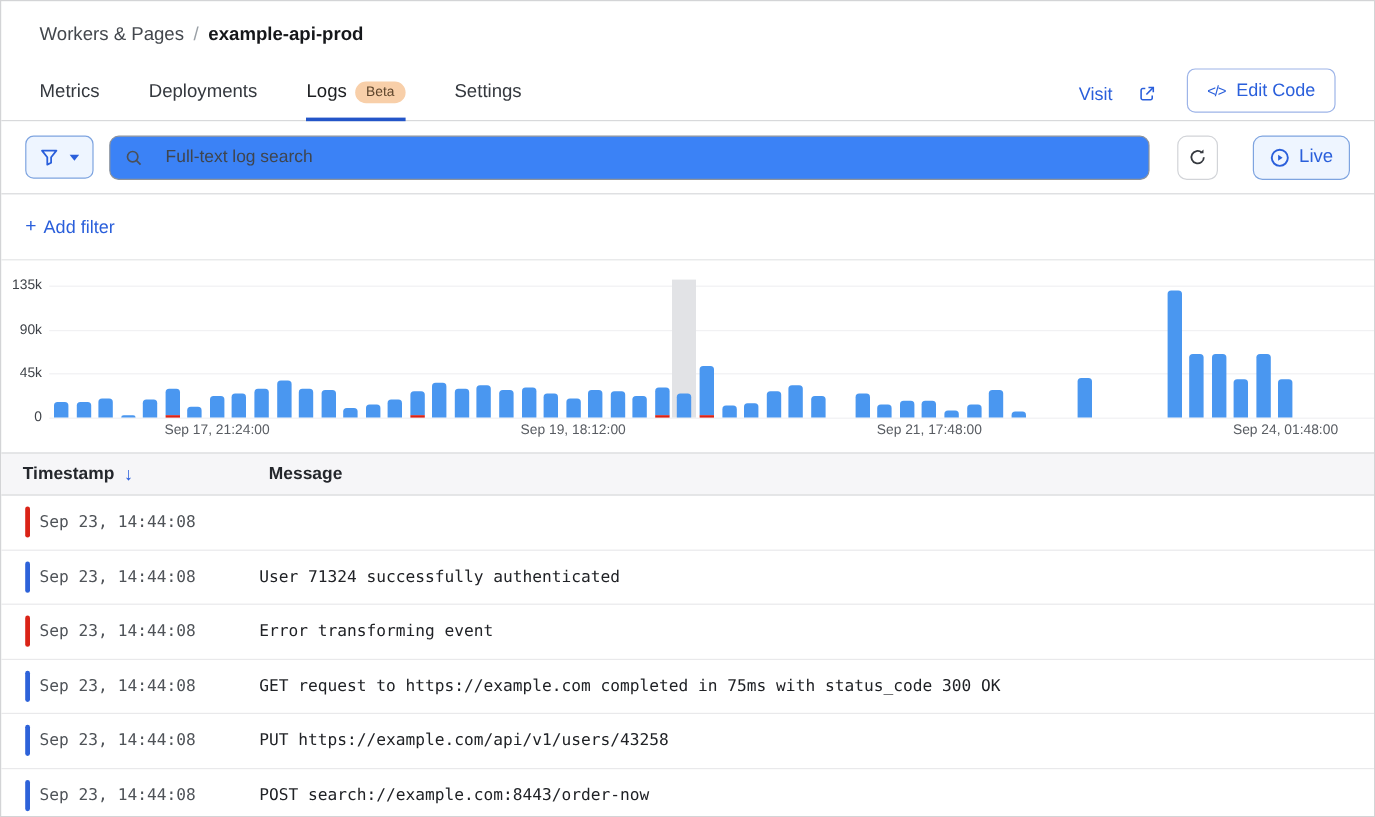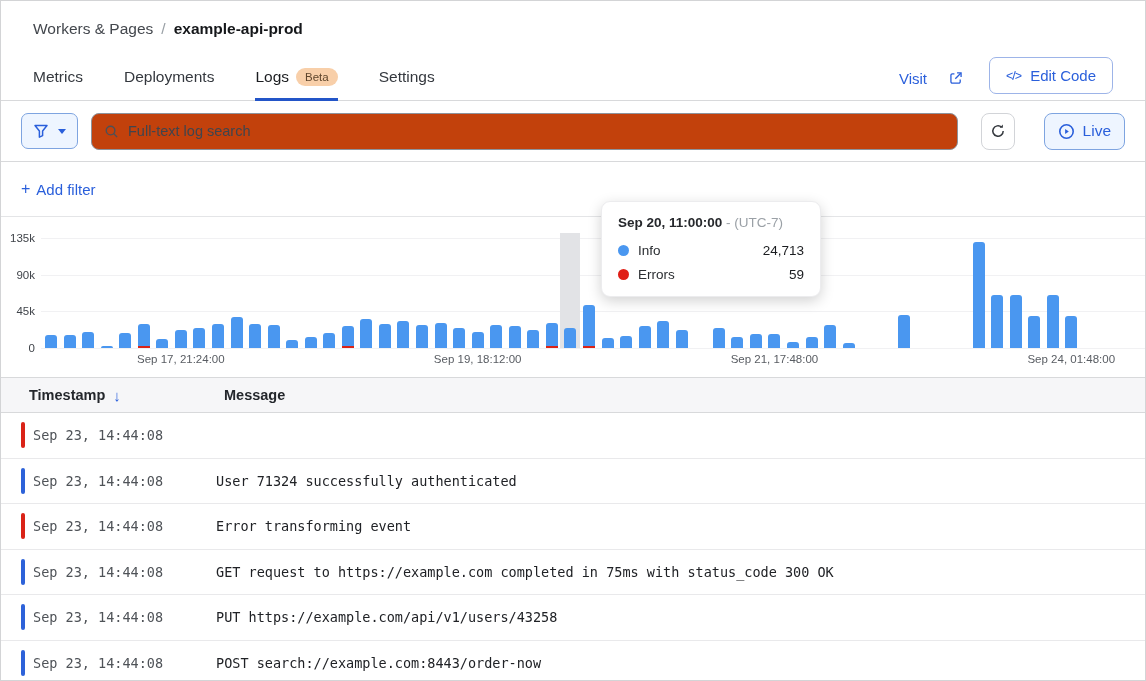--- a/index.html
+++ b/index.html
@@ -35,22 +35,22 @@
 
   
   .filterbar { display:flex; align-items:center; padding:0 20px; height:61px;
          border-bottom:1px solid #d8d9db; }
   .btn-filter { display:flex; align-items:center; gap:9px; height:36px; padding:0 11px;
          border:1px solid #7ea4e0; border-radius:7px; background:#eef5ff; cursor:pointer; }
   .caret { width:0; height:0; border-left:4.5px solid transparent;
          border-right:4.5px solid transparent; border-top:5.5px solid currentColor; }
   .caret.blue { color:var(--accent); }
   .caret.dark { color:#41454b; }
-  .searchbox { flex:1; display:flex; align-items:center; gap:9px; height:37px;
-         margin:0 13px; padding:0 12px; border:1px solid #8d939c; border-radius:8px; background:#c2410c; }
+  .searchbox { flex:1; display:flex; align-items:center; gap:19px; height:37px;
+         margin:0 13px; padding:0 12px; border:1px solid #8d939c; border-radius:8px; background:#3b82f6; }
   .searchbox input { flex:1; border:none; outline:none; font-size:14.5px;
          font-family:"Liberation Sans",sans-serif; color:#1d1f23; background:transparent; }
   .searchbox input::placeholder { color:#3f454e; opacity:1; }
   .btn-time { display:flex; align-items:center; gap:9px; height:37px; padding:0 13px;
          border:1px solid #d2d4d8; border-radius:8px; background:#fff; font-size:15px;
          color:#202328; cursor:pointer; }
   .btn-refresh { display:flex; align-items:center; justify-content:center; width:34px;
          height:37px; margin-left:10px; border:1px solid #d2d4d8; border-radius:8px;
          background:#fff; cursor:pointer; }
   .btn-live { display:flex; align-items:center; gap:8px; height:37px; padding:0 13px;
@@ -86,21 +86,21 @@
   .tooltip-title .tz { color:#9aa0a6; }
   .tooltip-row { display:flex; align-items:center; gap:9px; font-size:13.5px;
          color:#2a2d31; margin-top:9px; }
   .dot { width:11px; height:11px; border-radius:50%; }
   .tooltip-row .val { margin-left:auto; color:#1b1d20; }
 
   
   .logtable-head { display:flex; align-items:center; height:36px; background:#f6f6f8;
          border-top:1px solid #d8d9db; border-bottom:1px solid #d8d9db; font-size:14.5px;
          font-weight:bold; color:#24272c; }
-  .col-ts { width:223px; padding-left:28px; display:flex; align-items:center; gap:8px; }
+  .col-ts { width:223px; padding-left:18px; display:flex; align-items:center; gap:8px; }
   .sort-arrow { color:var(--accent); font-weight:normal; font-size:15px; }
   .log-row { display:flex; align-items:center; height:45.5px; border-bottom:1px solid #e9e9eb;
          cursor:pointer; }
   .level-ind { width:4px; height:26px; border-radius:2px; margin-left:20px; flex:none; }
   .level-ind.error { background:var(--error-red); }
   .level-ind.info { background:var(--row-info); }
   .log-ts { width:191px; padding-left:8px; flex:none; font-family:"DejaVu Sans Mono",monospace;
          font-size:13.5px; color:#4f5358; }
   .log-msg { font-family:"DejaVu Sans Mono",monospace; font-size:13.5px; color:#202226;
          white-space:nowrap; }
@@ -182,38 +182,20 @@
   </div>
 
   <div class="addfilter-row">
     <div class="add-filter">
       <span class="plus">+</span>
       <span>Add filter</span>
     </div>
   </div>
 
   <div class="chart" id="chart">
-    <div class="tooltip">
-      <div class="tooltip-title">
-        <span class="t">Sep 20, 11:00:00</span>
-        <span class="tz"> <span>- (UTC-7)</span></span>
-      </div>
-      <div id="tooltip-rows">
-          <div class="tooltip-row">
-            <span class="dot" style="background: rgb(74, 151, 240);"></span>
-            <span>Info</span>
-            <span class="val">24,713</span>
-          </div>
-          <div class="tooltip-row">
-            <span class="dot" style="background: rgb(224, 30, 22);"></span>
-            <span>Errors</span>
-            <span class="val">59</span>
-          </div>
-        </div>
-    </div>
   <div class="gridline" style="top: 21px;"></div>
       <div class="y-label" style="top: 21px;">135k</div>
       <div class="gridline" style="top: 57.6667px;"></div>
       <div class="y-label" style="top: 57.6667px;">90k</div>
       <div class="gridline" style="top: 94.3333px;"></div>
       <div class="y-label" style="top: 94.3333px;">45k</div>
       <div class="gridline" style="top: 131px;"></div>
       <div class="y-label" style="top: 131px;">0</div>
       <div class="hover-band" style="left: 559.4px;"></div>
       <div class="bar" style="left: 44px;">

